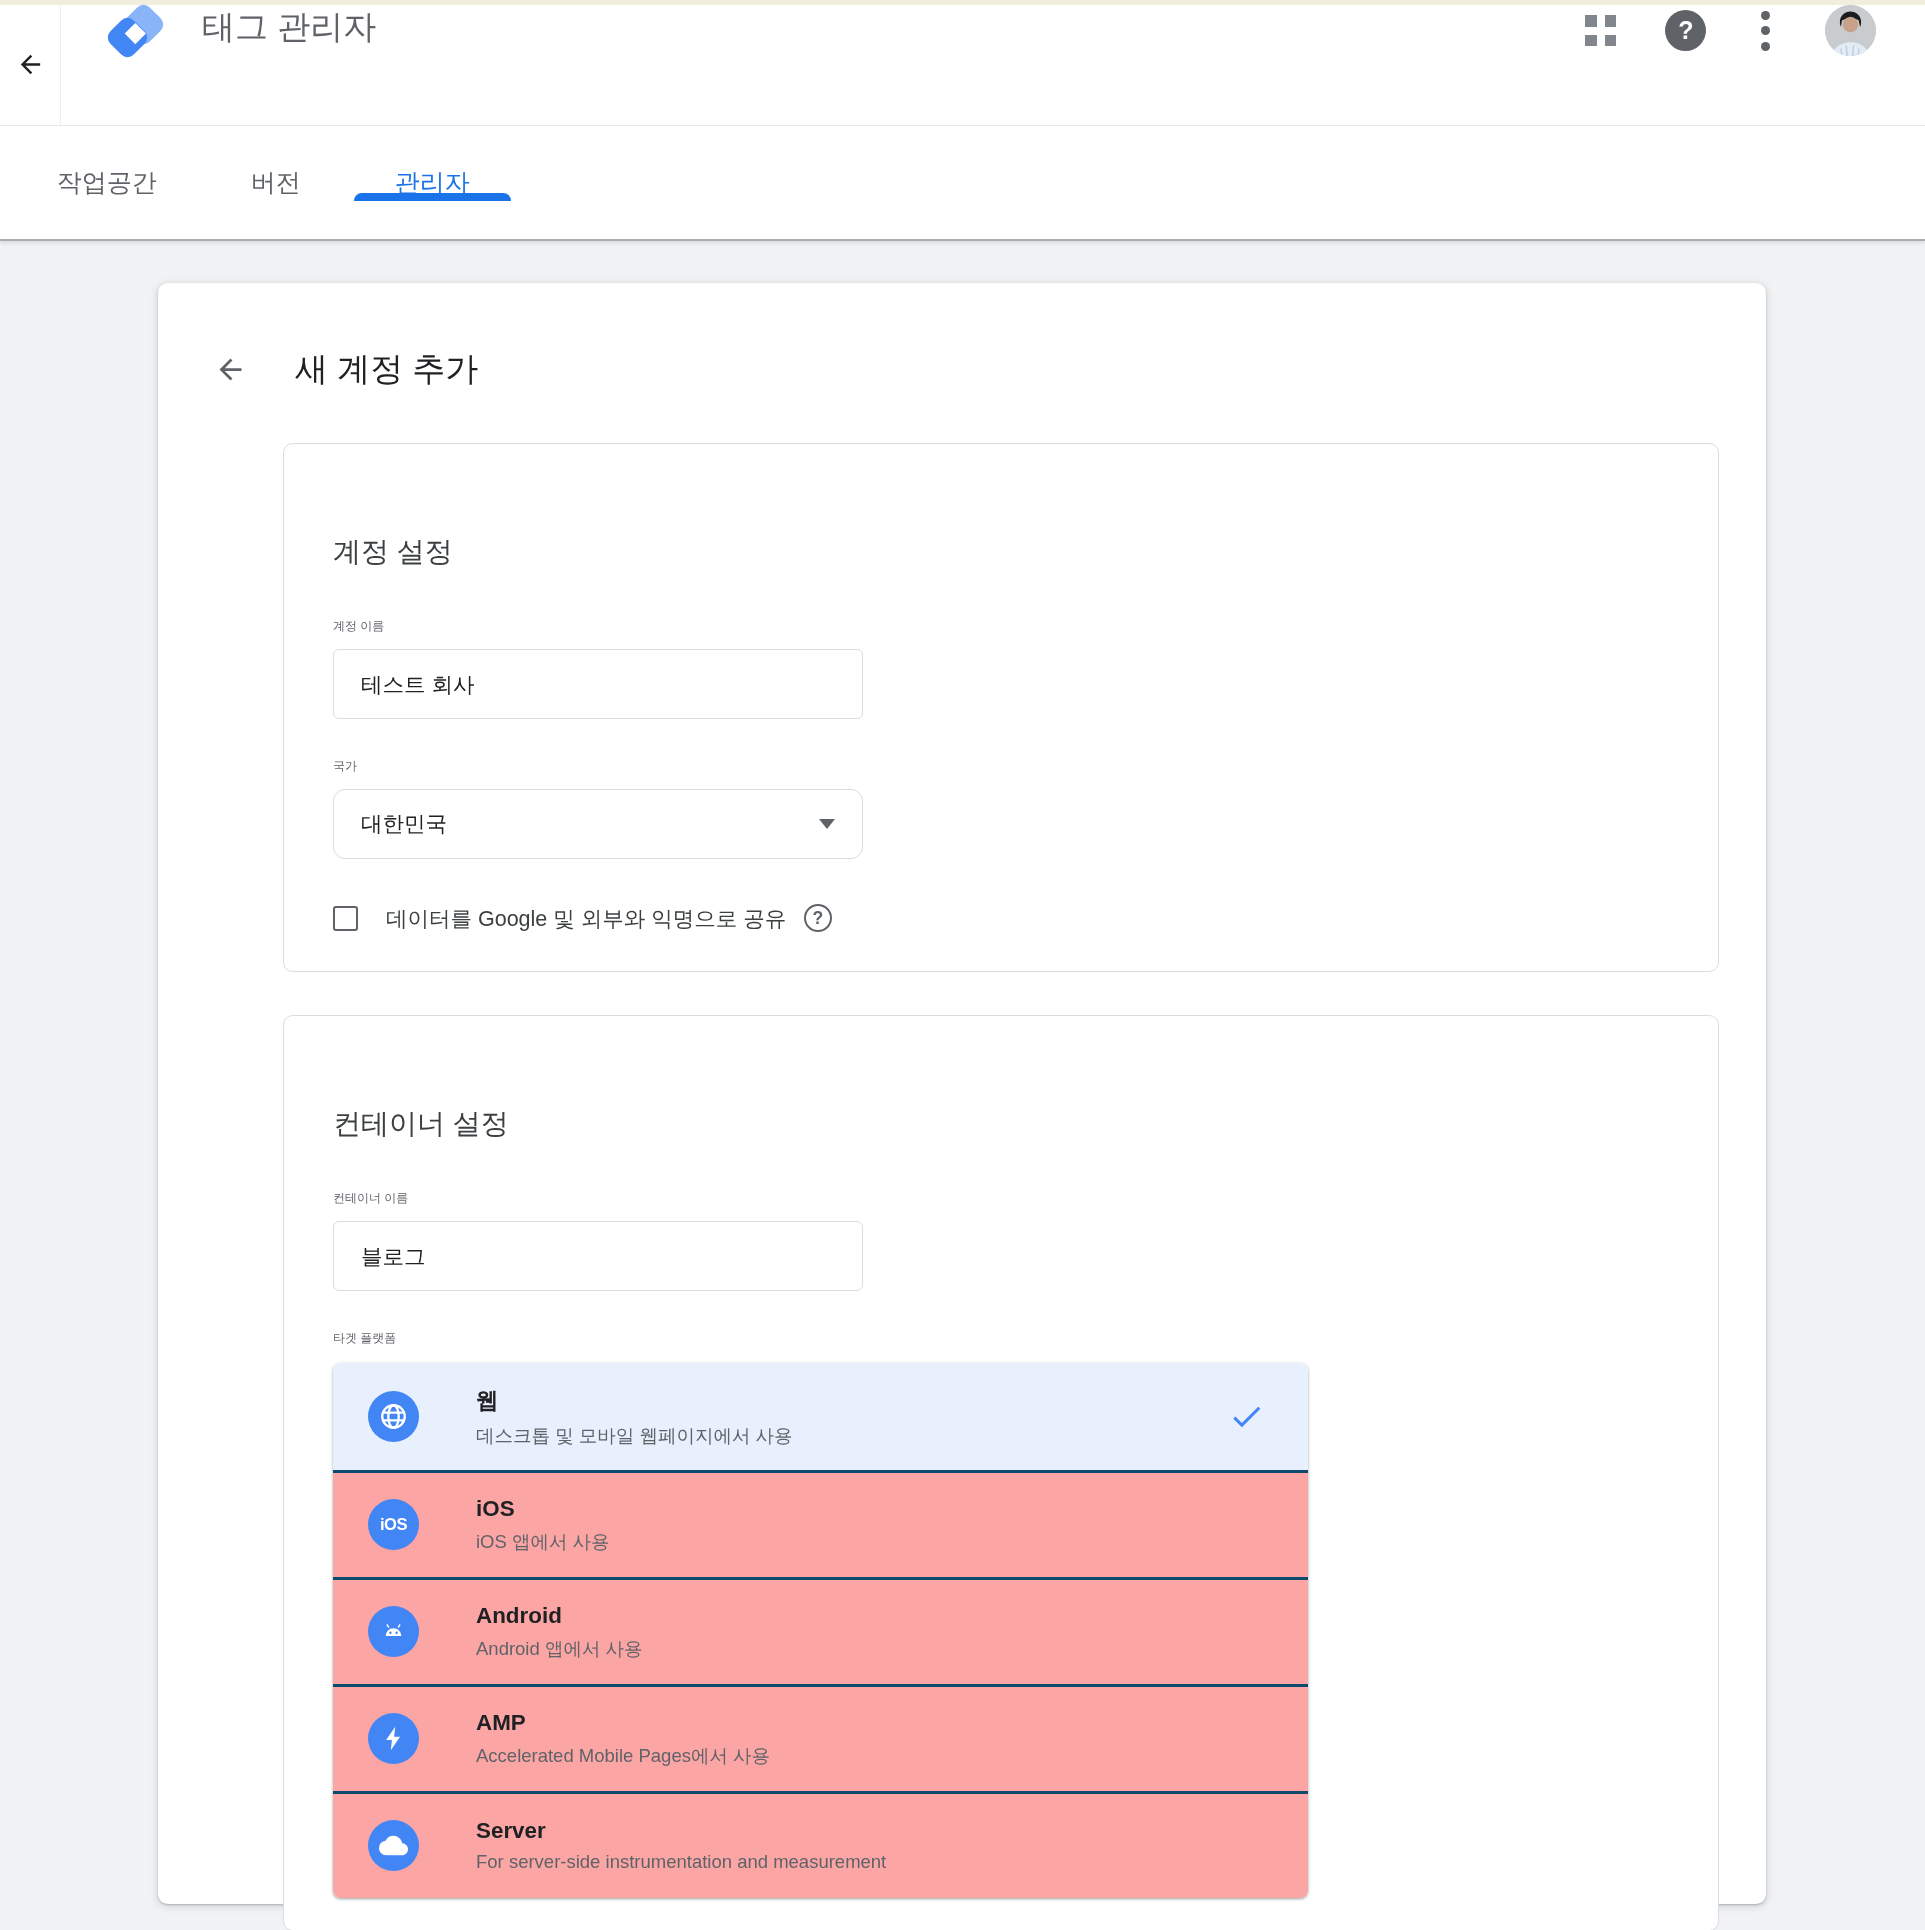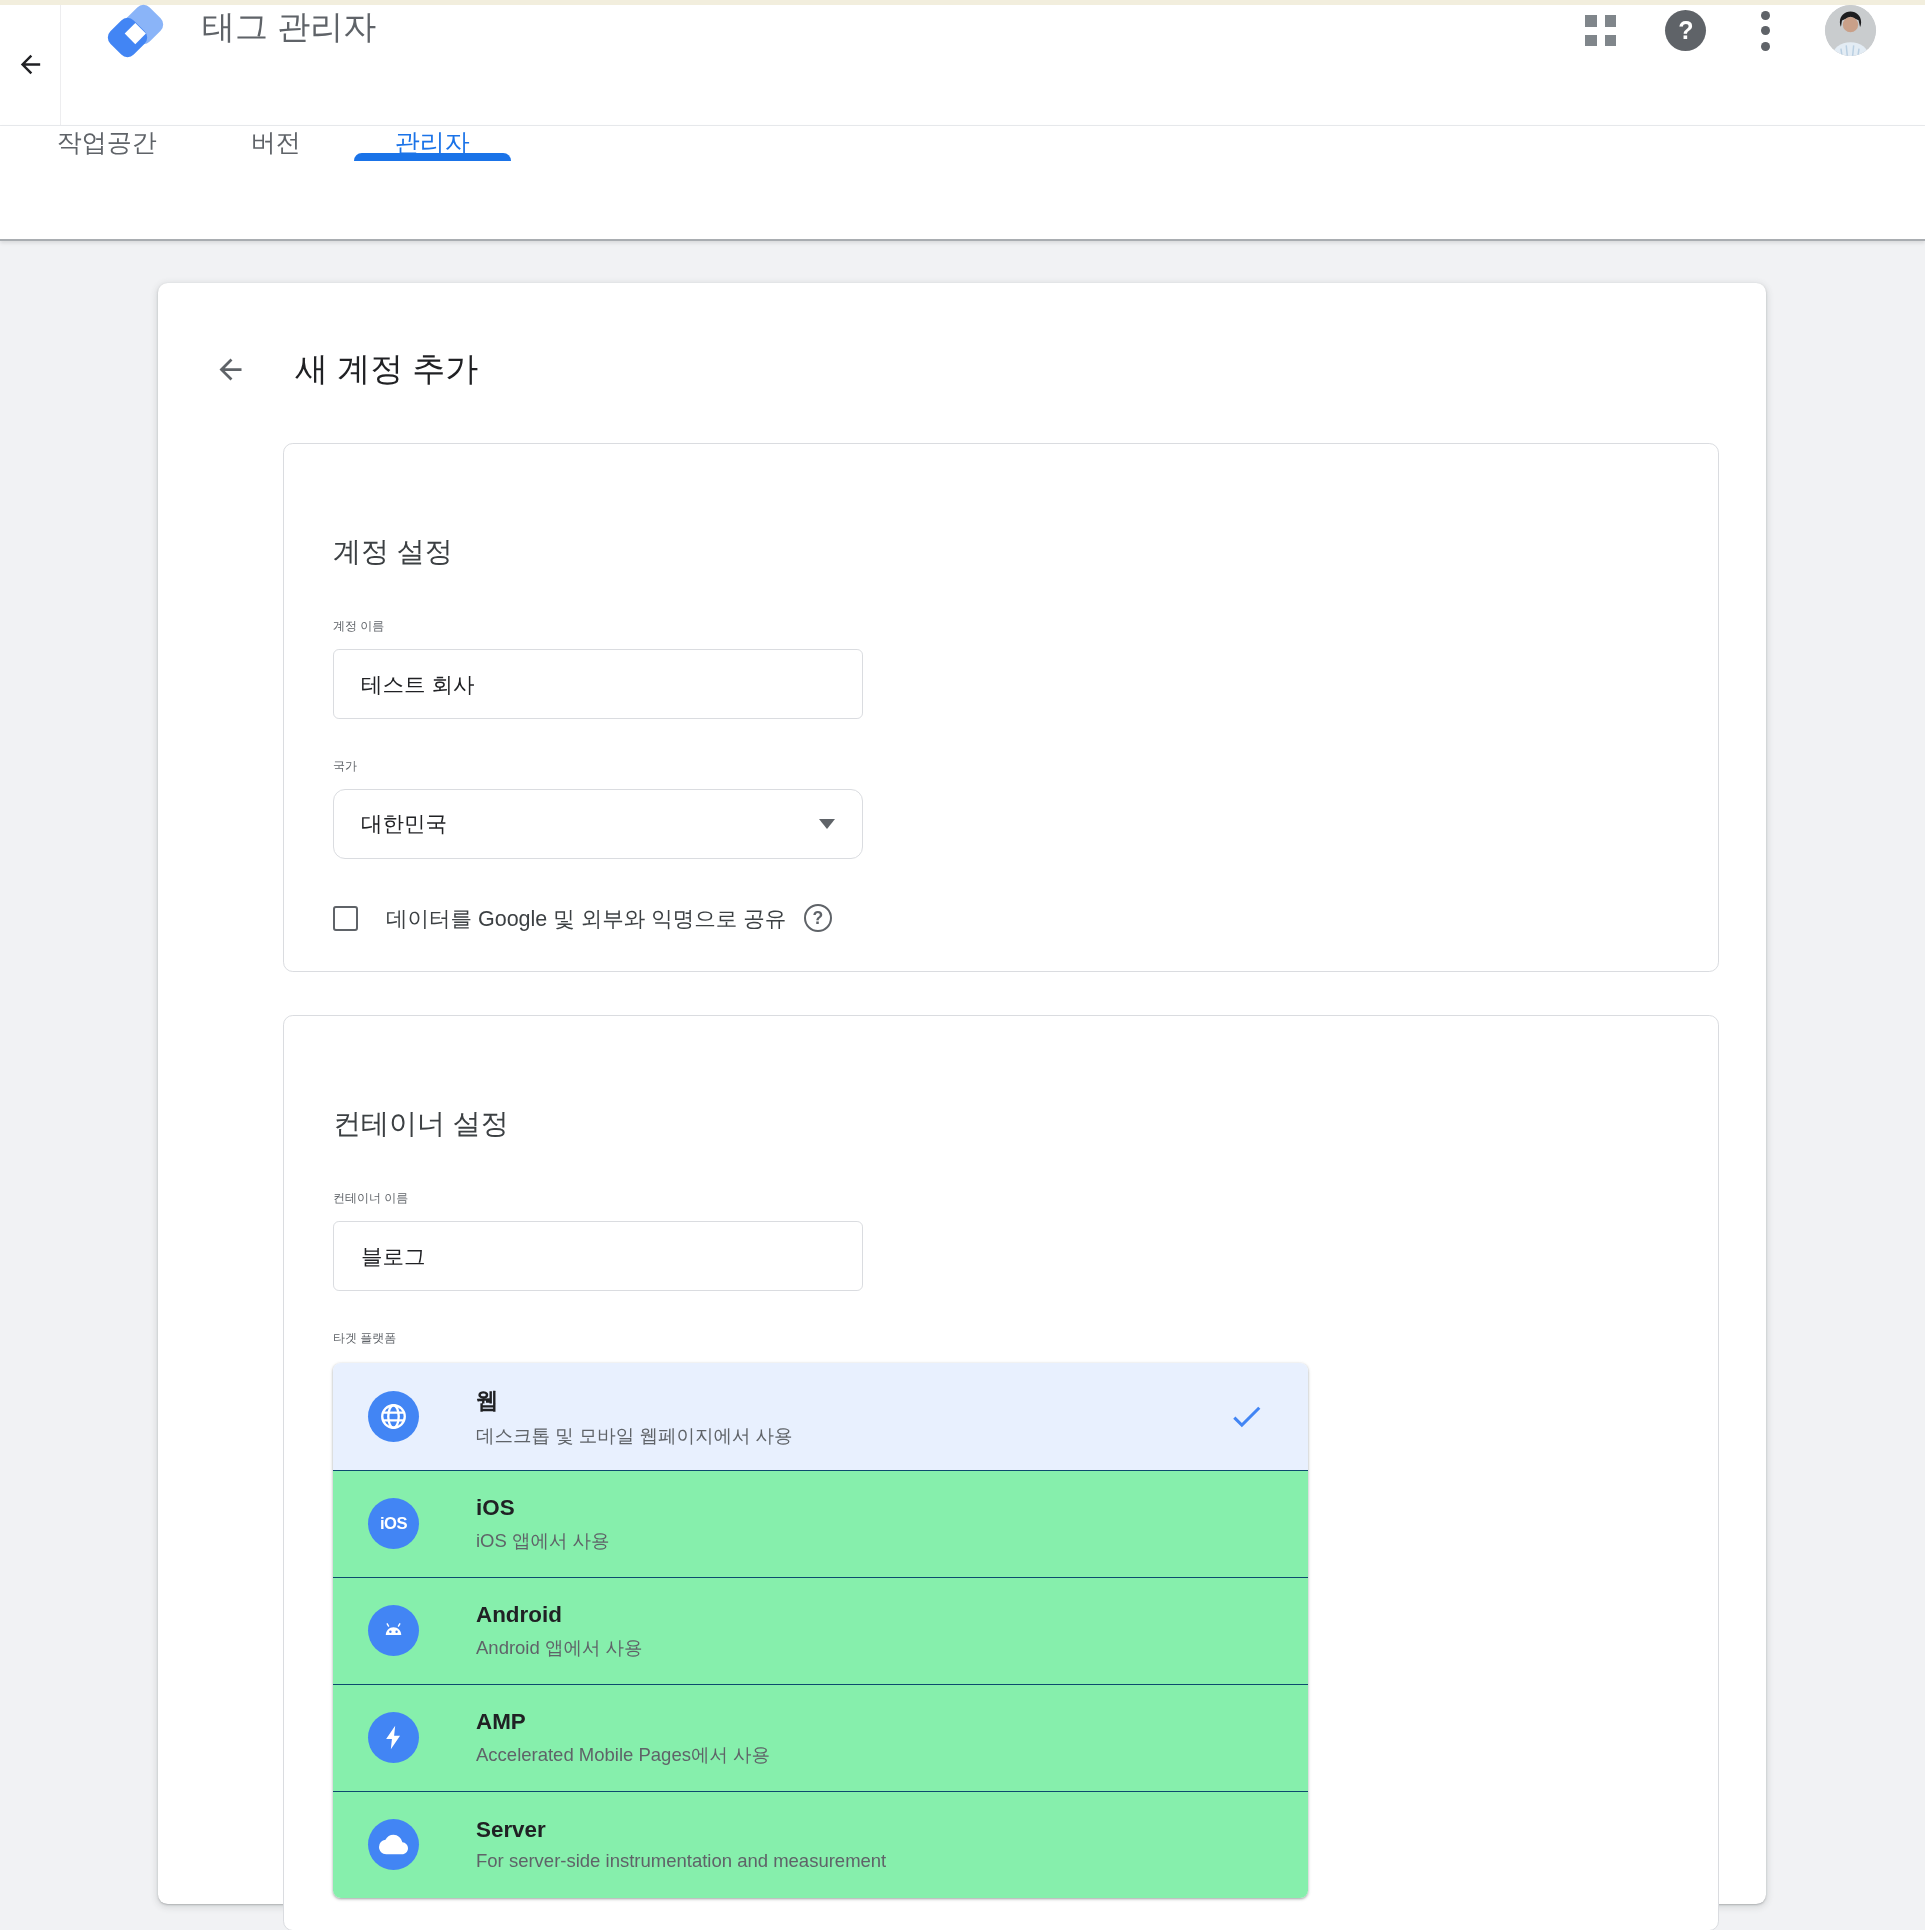--- a/index.html
+++ b/index.html
@@ -22,21 +22,21 @@
   .header-spacer { flex:1; }
   .header-actions { display:flex; align-items:center; gap:49px; margin-right:49px; }
   .apps-grid { display:grid; grid-template-columns:11.7px 11.7px; grid-template-rows:11.7px 11.7px; gap:7.8px; cursor:pointer; }
   .apps-grid span { background:#80868b; }
   .help-filled { width:41px; height:41px; border-radius:50%; background:#5f6368; color:#fff; font-size:25px; font-weight:bold; display:flex; align-items:center; justify-content:center; cursor:pointer; }
   .kebab { display:flex; flex-direction:column; gap:6.8px; padding:5.9px; cursor:pointer; }
   .kebab span { width:8.8px; height:8.8px; border-radius:50%; background:#5f6368; }
   .avatar { width:51px; height:51px; border-radius:50%; overflow:hidden; background:#c6c9cc; cursor:pointer; }
 
   
-  .tab-bar { height:115px; background:#fff; display:flex; align-items:flex-start; padding-left:9.8px; border-bottom:2px solid #a9adb1; box-shadow:0 2px 3.9px rgba(0,0,0,.10); position:relative; }
+  .tab-bar { height:115px; background:#fff; display:flex; align-items:center; padding-left:9.8px; border-bottom:2px solid #a9adb1; box-shadow:0 2px 3.9px rgba(0,0,0,.10); position:relative; }
   .tab { position:relative; display:flex; align-items:center; justify-content:center; padding:0 47px; font-size:25px; color:#5f6368; cursor:pointer; }
   .tab.active { color:#1a73e8; }
   .tab.active::after { content:""; position:absolute; left:5.9px; right:5.9px; bottom:-2px; height:7.8px; background:#1a73e8; border-radius:7.8px 7.8px 0 0; }
 
   
   .main { height:1690px; padding:42px 0 0 158px; }
   .card { width:1608px; height:1621px; background:#fff; border-radius:9.8px;
           box-shadow:0 1px 2px rgba(60,64,67,.30), 0 2px 5.9px 2px rgba(60,64,67,.12); padding-top:49px; }
   .card-head { display:flex; align-items:center; margin:15.6px 0 51px 53px;text-align:right; }
   .card-back { width:39px; height:39px; display:flex; align-items:center; justify-content:center; cursor:pointer; }
@@ -53,21 +53,21 @@
   .caret { width:0; height:0; border-left:8.8px solid transparent; border-right:8.8px solid transparent; border-top:10.7px solid #5f6368; }
 
   .checkbox-row { margin-top:45px; display:flex; align-items:center; }
   .checkbox { width:25px; height:25px; border:2px solid #5f6368; border-radius:2.9px; background:#fff; cursor:pointer; flex:none; }
   .checkbox-label { margin-left:28px; font-size:21.5px; color:#3c4043; }
   .help-outline { margin-left:17.6px; width:28px; height:28px; border:2px solid #5f6368; border-radius:50%; color:#5f6368; font-size:17.6px; font-weight:bold; display:flex; align-items:center; justify-content:center; cursor:pointer; }
 
   
   .platform-list { margin-top:15.6px; width:975px; border-radius:7.8px; overflow:hidden; background:#fff;
                    box-shadow:0 1px 2px rgba(60,64,67,.30), 0 1px 2.9px 1px rgba(60,64,67,.15); }
-  .platform-row { height:107px; display:flex; align-items:center; padding:0 43px 0 35px; border-top:1px solid #0c4a6e; background:#86efac; cursor:pointer; }
+  .platform-row { height:107px; display:flex; align-items:center; padding:0 43px 0 35px; border-top:3px solid #0c4a6e; background:#fca5a5; cursor:pointer; }
   .platform-row:first-child { border-top:none; }
   .platform-row.selected { background:#e8f0fe; }
   .platform-icon { width:51px; height:51px; border-radius:50%; background:#4285f4; display:flex; align-items:center; justify-content:center; margin-right:57px; flex:none; }
   .platform-icon .ios-text { color:#fff; font-size:16.6px; font-weight:bold; letter-spacing:-0.5px; }
   .platform-texts { flex:1; }
   .platform-title { font-size:22.4px; font-weight:bold; color:#202124; margin-bottom:6.8px; }
   .platform-sub { font-size:18.5px; color:#5f6368; }
   .check-icon { flex:none; }
 </style>
 </head>

